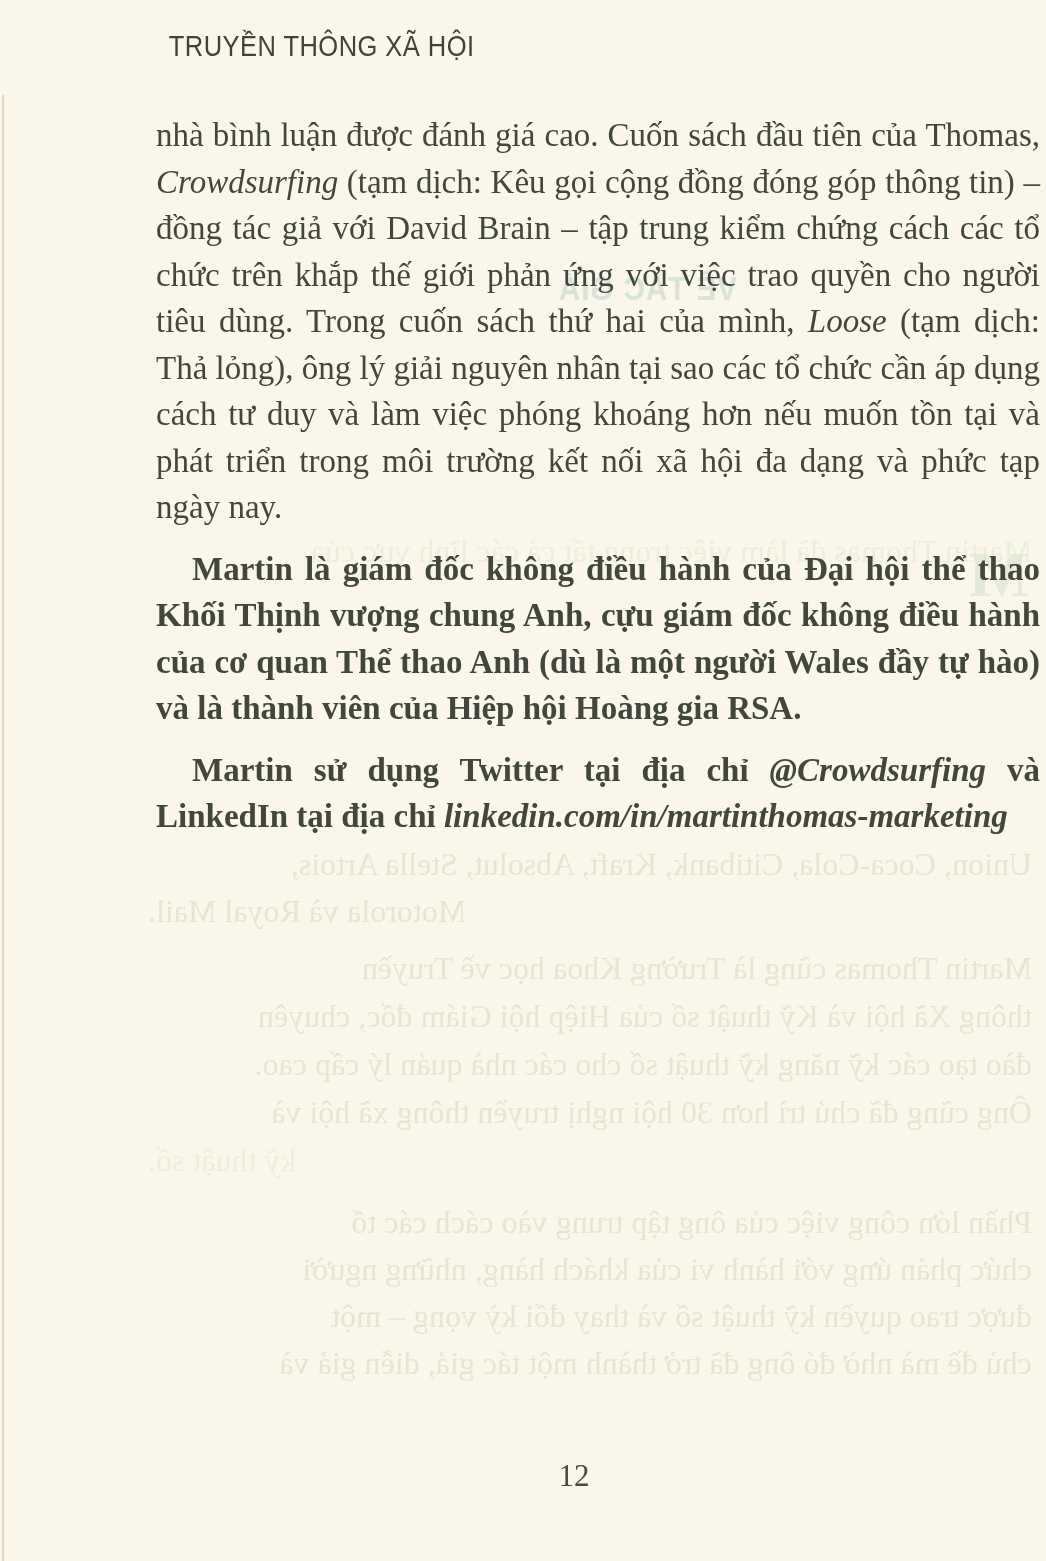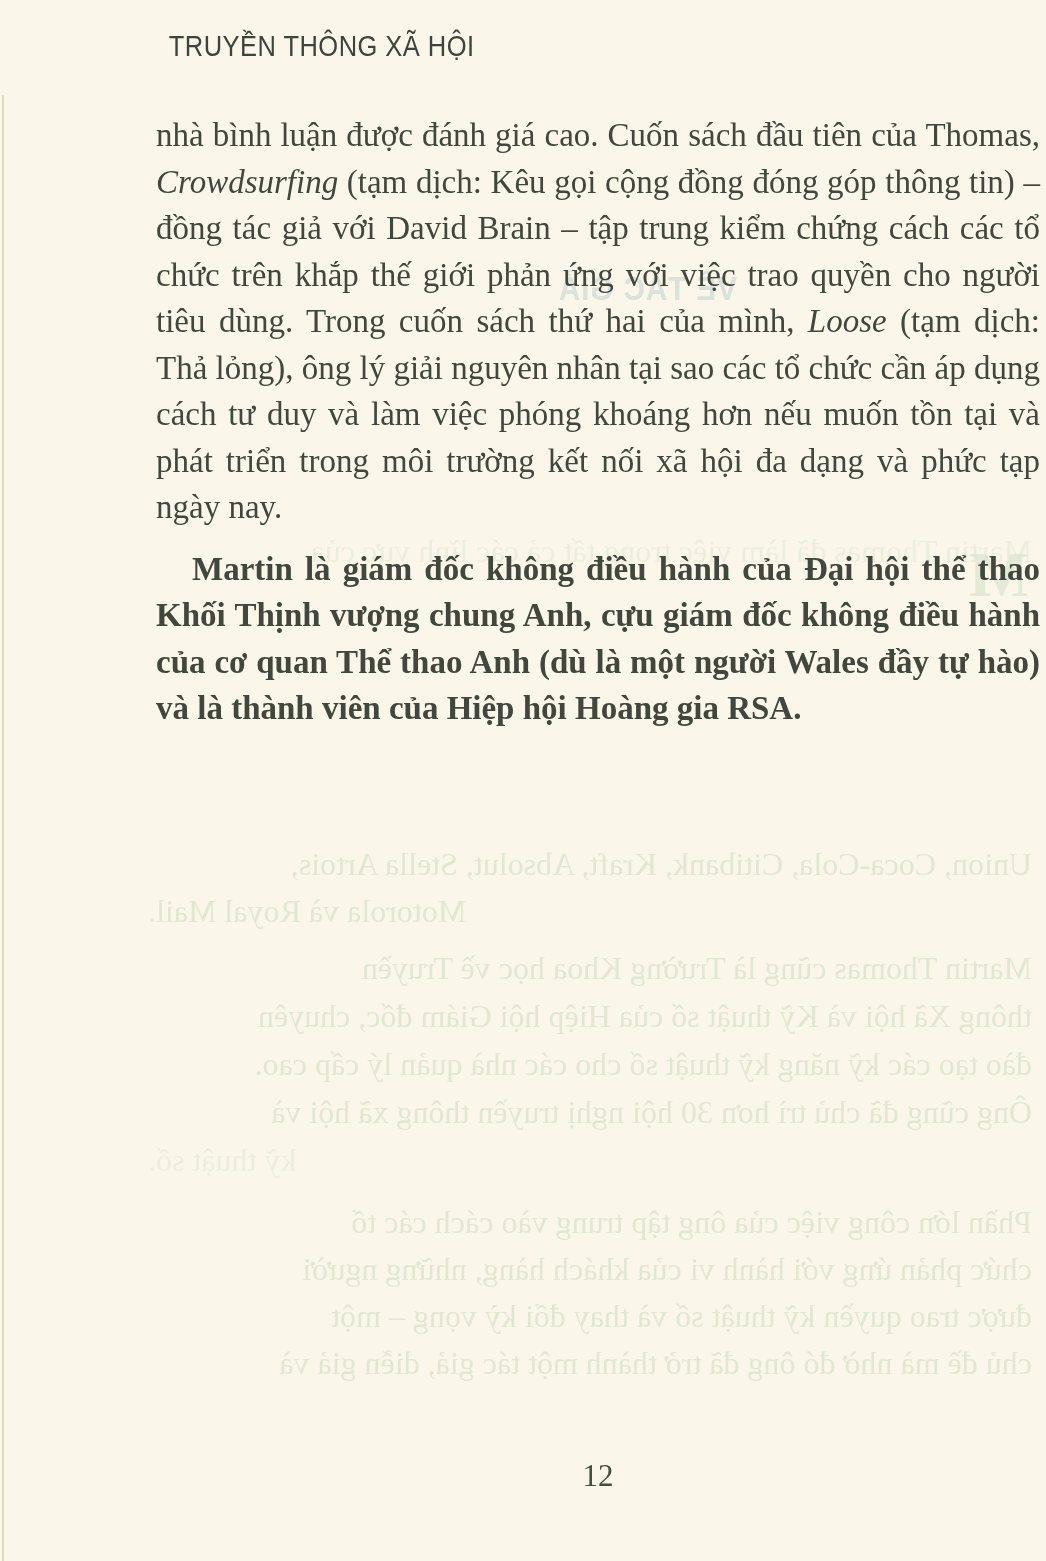--- a/index.html
+++ b/index.html
@@ -100,21 +100,21 @@
     line-height: 46.5px;
     text-align: justify;
   }
   .text-block p { margin: 0; }
   .text-block p + p { margin-top: 15px; }
   .para.indent { text-indent: 36px; font-weight: bold; }
   .italic { font-style: italic; }
 
   .page-number {
     position: absolute;
-    left: 156px;
+    left: 132px;
     top: 1458px;
     width: 884px;
     text-align: center;
     font-size: 31px;
     color: #484d42;
   }
 </style>
 </head>
 <body>
 
@@ -144,17 +144,20 @@
       <div class="ghost-line" style="top: 1345px;">chủ đề mà nhờ đó ông đã trở thành một tác giả, diễn giả và</div>
     </div>
 
   <div class="text-block" style="color: rgb(66, 71, 61);">
     <p class="para">
       <span>nhà bình luận được đánh giá cao. Cuốn sách đầu tiên của Thomas, </span><span class="italic">Crowdsurfing</span><span> (tạm dịch: Kêu gọi cộng đồng đóng góp thông tin) – đồng tác giả với David Brain – tập trung kiểm chứng cách các tổ chức trên khắp thế giới phản ứng với việc trao quyền cho người tiêu dùng. Trong cuốn sách thứ hai của mình, </span><span class="italic">Loose</span><span> (tạm dịch: Thả lỏng), ông lý giải nguyên nhân tại sao các tổ chức cần áp dụng cách tư duy và làm việc phóng khoáng hơn nếu muốn tồn tại và phát triển trong môi trường kết nối xã hội đa dạng và phức tạp ngày nay.</span>
     </p>
     <p class="para indent">
       <span>Martin là giám đốc không điều hành của Đại hội thể thao Khối Thịnh vượng chung Anh, cựu giám đốc không điều hành của cơ quan Thể thao Anh (dù là một người Wales đầy tự hào) và là thành viên của Hiệp hội Hoàng gia RSA.</span>
     </p>
+    <p class="para indent">
+      <span>Martin sử dụng Twitter tại địa chỉ </span><span class="italic">@Crowdsurfing</span><span> và LinkedIn tại địa chỉ </span><span class="italic">linkedin.com/in/martinthomas-marketing</span>
+    </p>
   </div>
 
   <div class="page-number">12</div>
 
 </div>
 
 </body></html>

